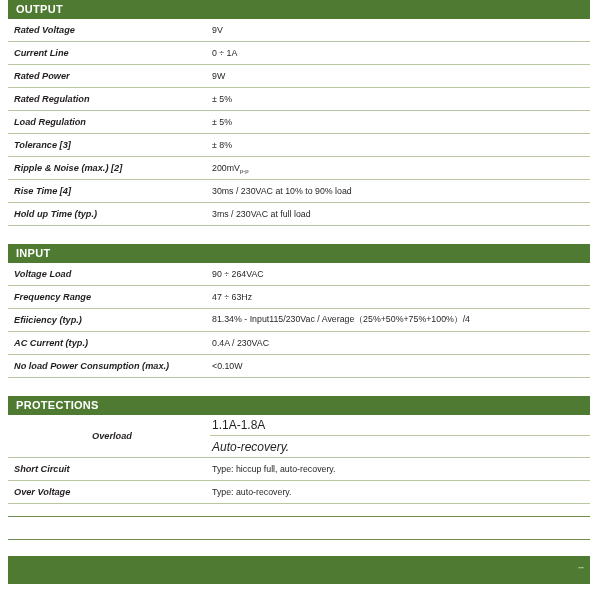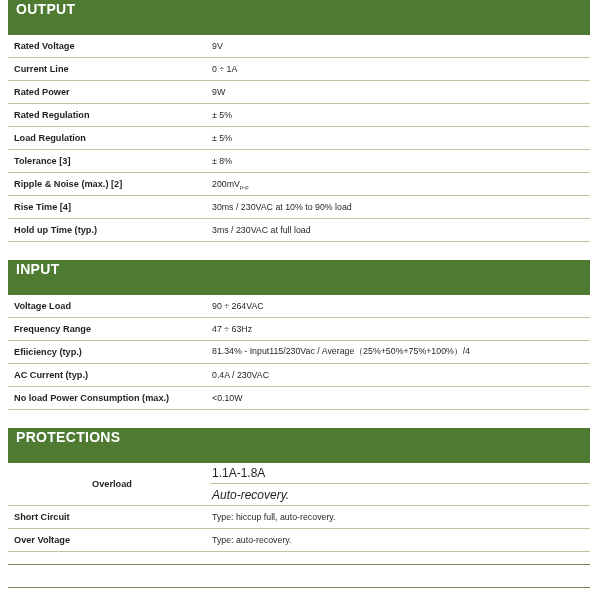--- a/index.html
+++ b/index.html
@@ -21,40 +21,41 @@
     box-sizing: border-box;
     padding: 0;
     position: relative;
   }
   .section {
     margin: 0 10px 0 8px;
   }
   .section-header {
     background: #4e7b31;
     color: #ffffff;
-    font-size: 14px;
+    font-size: 11px;
     font-weight: bold;
     letter-spacing: 0.3px;
-    height: 35px;
+    height: 19px;
     line-height: 19px;
     padding-left: 8px;
     box-sizing: border-box;
   }
   table.spec {
     width: 100%;
     border-collapse: collapse;
     table-layout: fixed;
   }
   table.spec td {
     padding: 0;
     vertical-align: middle;
     border-bottom: 1.5px solid #b9c7a0;
   }
   .lbl {
     width: 202px;
+    font-style: italic;
     font-weight: bold;
     font-size: 9.2px;
     color: #231f20;
     padding-left: 6px !important;
     box-sizing: border-box;
     height: 22px;
   }
   .val {
     font-size: 8.8px;
     color: #231f20;

